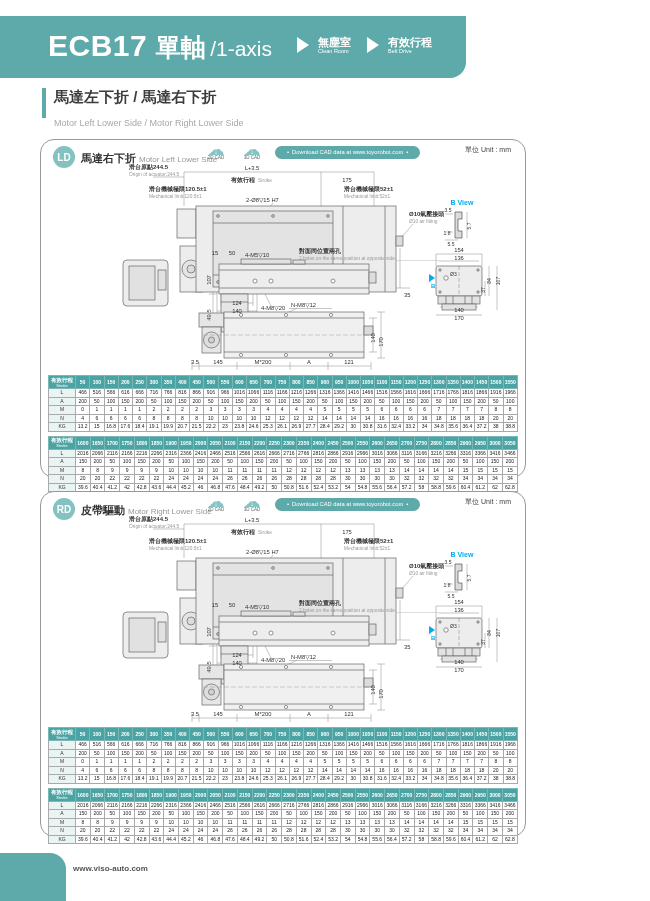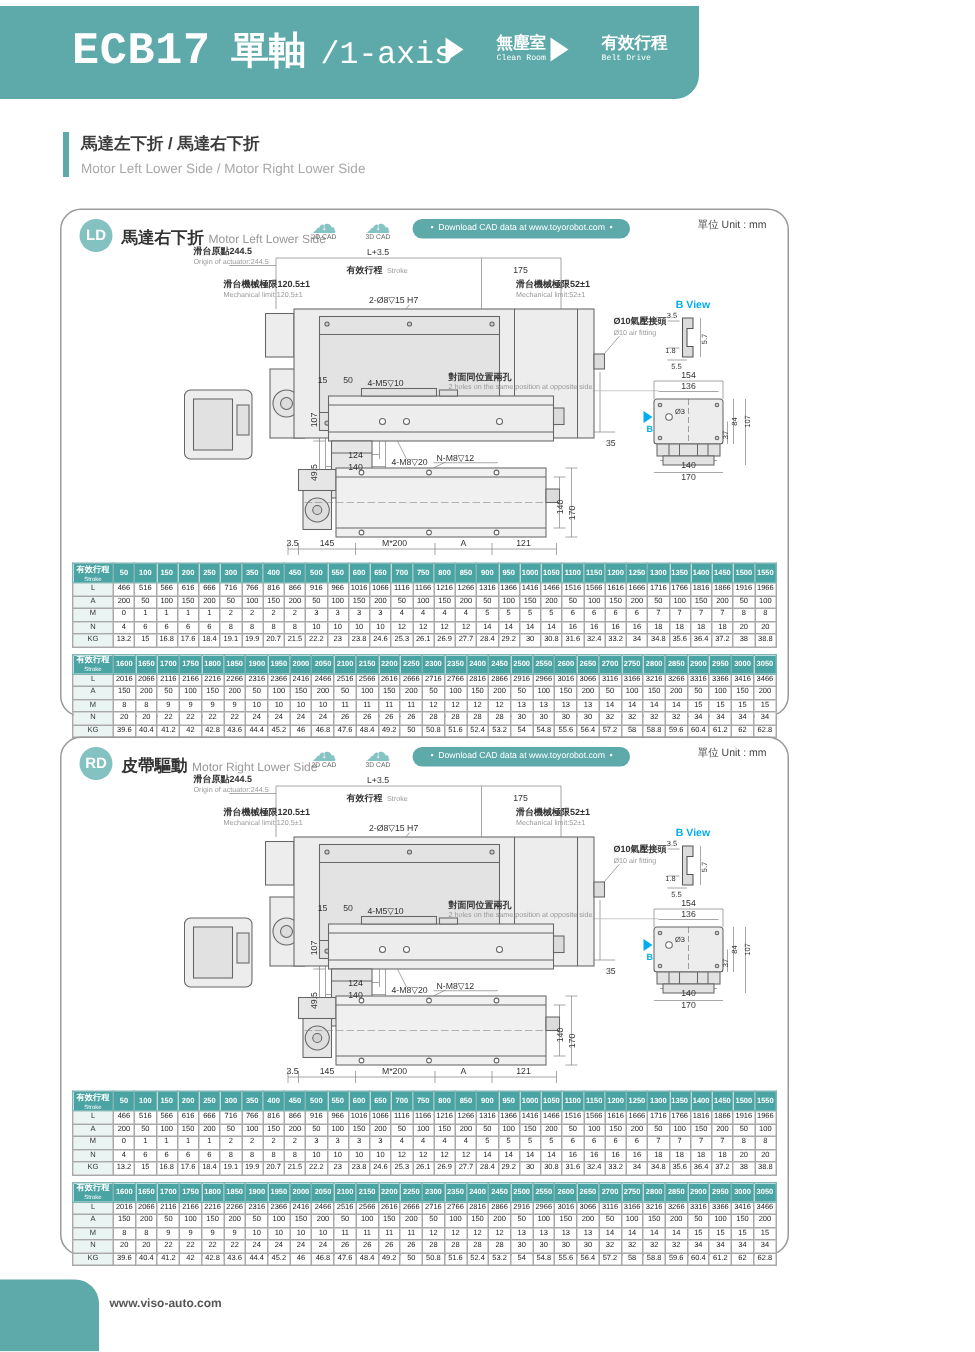--- a/index.html
+++ b/index.html
@@ -1,35 +1,35 @@
 <!DOCTYPE html>
 <html><head>
 <meta charset="utf-8">
 <style>
   html,body{margin:0;padding:0;background:#fff;}
   .page{position:relative;width:650px;height:901px;background:#fff;overflow:hidden;
         font-family:"Liberation Sans",sans-serif;}
   
-  .banner{position:absolute;left:0;top:4px;width:466px;height:62px;background:#5ea9a9;
-          border-radius:0 0 16px 0;font-family:Liberation Mono, monospace;}
+  .banner{position:absolute;left:0;top:16px;width:466px;height:62px;background:#5ea9a9;
+          border-radius:0 0 16px 0;}
   .banner-title{position:absolute;left:48px;top:13px;color:#fff;white-space:nowrap;}
   .banner-title .model{font-size:30px;font-weight:bold;letter-spacing:.5px;}
   .banner-title .axis-cn{font-size:25px;font-weight:bold;margin-left:4px;}
   .banner-title .axis-en{font-size:21px;font-weight:normal;}
-  .badge{position:absolute;top:20px;display:flex;align-items:center;gap:22px;color:#fff;}
+  .badge{position:absolute;top:20px;display:flex;align-items:center;gap:9px;color:#fff;}
   .badge.b0{left:297px;}.badge.b1{left:367px;}
   .tri{width:0;height:0;border-left:12px solid #fff;border-top:8px solid transparent;
        border-bottom:8px solid transparent;}
   .badge .cn{font-size:11px;font-weight:bold;line-height:12px;}
   .badge .en{font-size:5.5px;line-height:6px;}
   
   .section-head{position:absolute;left:42px;top:88px;display:flex;gap:8px;}
   .sbar{width:4px;height:30px;background:#5ea9a9;}
-  .stitle{font-size:11px;font-weight:bold;color:#3c3c3c;line-height:17px;}
-  .ssub{font-size:9px;color:#a8a8a8;margin-top:2px;}
+  .stitle{font-size:15px;font-weight:bold;color:#3c3c3c;line-height:17px;}
+  .ssub{font-size:9px;color:#a8a8a8;margin-top:13px;}
   
   .panel-slot{position:absolute;left:40px;width:486px;}
   #panel-slot-0{top:139px;height:339px;}
   #panel-slot-1{top:491px;height:346px;}
   .panel{position:relative;width:100%;height:100%;border:1.5px solid #999;border-radius:14px;
          background:#fff;box-sizing:border-box;}
   .pbadge{position:absolute;left:12px;top:6px;width:22px;height:22px;border-radius:50%;
           background:#84c1c1;color:#fff;font-size:10px;font-weight:bold;display:flex;
           align-items:center;justify-content:center;}
   .ptitle{position:absolute;left:40px;top:11px;font-size:11px;font-weight:bold;color:#333;

